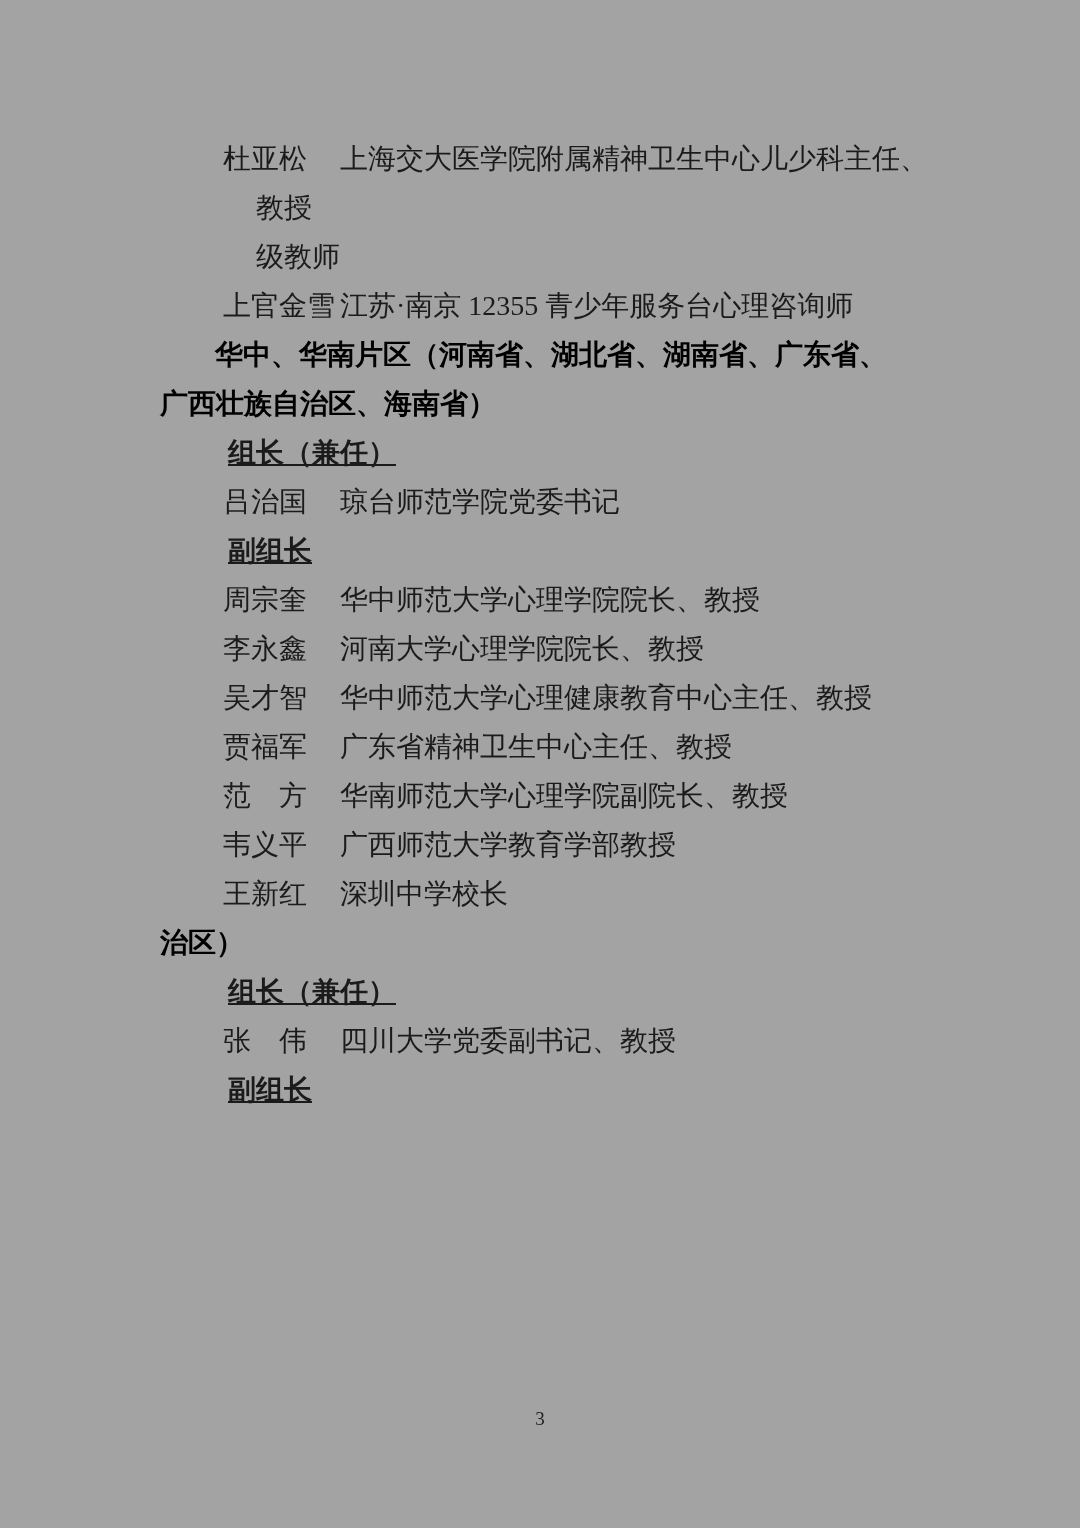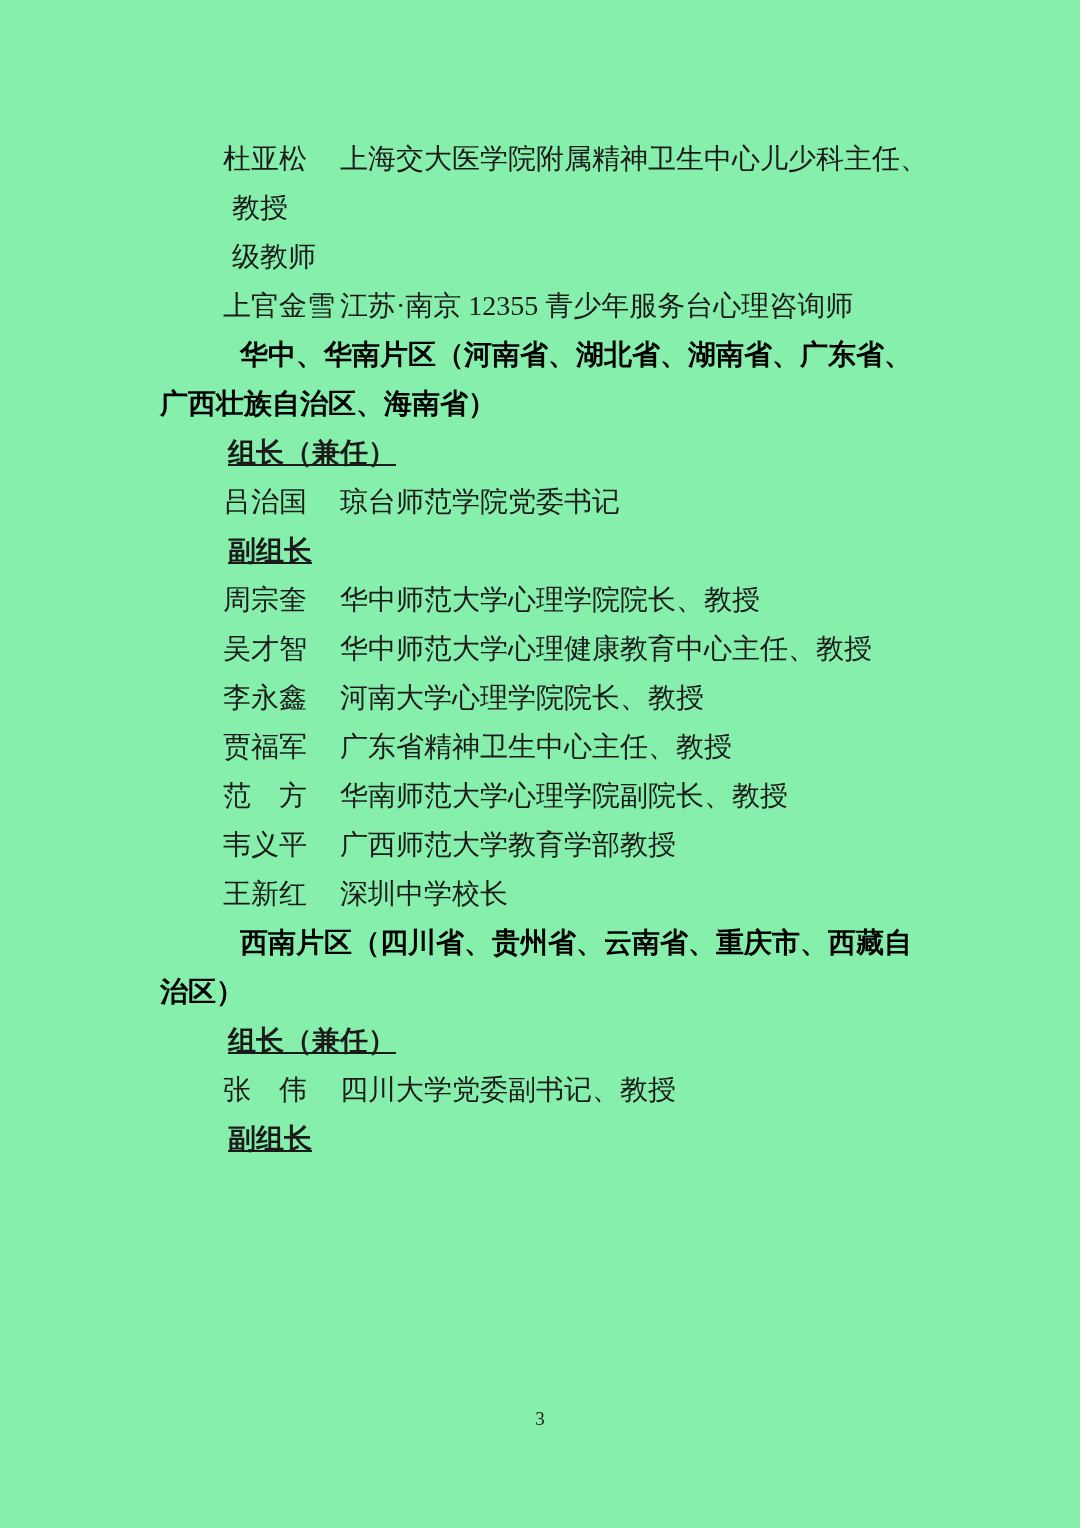--- a/index.html
+++ b/index.html
@@ -1,40 +1,40 @@
 <!DOCTYPE html>
 <html><head>
 <meta charset="utf-8">
 <style>
   html,body { margin:0; padding:0; background:#e8e8e8; }
   .page {
     position:relative;
     width:1080px; height:1528px;
-    background:#86efac;
+    background:#a3a3a3;
     overflow:hidden;
     font-family:"Liberation Serif", serif;
   }
   .content {
     position:absolute;
     left:160px; top:134px;
     width:760px;
     font-size:28px;
     line-height:49px;
     color:#1b1b1b;
   }
   .row { white-space:pre; height:49px; }
   .heading-line {
     font-family:"Liberation Sans", sans-serif;
     font-weight:700;
     color:#000000;
   }
-  .heading-first { margin-left:80px; }
+  .heading-first { margin-left:55px; }
   .entry-first { margin-left:63px; }
   .name { display:inline-block; width:117px; white-space:pre; }
-  .cont { margin-left:72px; }
+  .cont { margin-left:96px; }
   .label { margin-left:68px; font-weight:700;text-decoration:underline; }
   .page-number {
     position:absolute;
     top:1408px; left:0;
     width:1080px;
     text-align:center;
     font-size:19px;
     color:#222222;
     font-family:"Liberation Serif", serif;
   }
@@ -47,26 +47,25 @@
       <div class="row entry-first"><span class="name">杜亚松</span><span class="desc">上海交大医学院附属精神卫生中心儿少科主任、</span></div>
       <div class="row cont">教授</div>
       <div class="row cont">级教师</div>
       <div class="row entry-first"><span class="name">上官金雪</span><span class="desc">江苏·南京 12355 青少年服务台心理咨询师</span></div>
       <div class="row heading-line heading-first">华中、华南片区（河南省、湖北省、湖南省、广东省、</div>
       <div class="row heading-line">广西壮族自治区、海南省）</div>
       <div class="row label">组长（兼任）</div>
       <div class="row entry-first"><span class="name">吕治国</span><span class="desc">琼台师范学院党委书记</span></div>
       <div class="row label">副组长</div>
       <div class="row entry-first"><span class="name">周宗奎</span><span class="desc">华中师范大学心理学院院长、教授</span></div>
+      <div class="row entry-first"><span class="name">李永鑫</span><span class="desc">河南大学心理学院院长、教授</span></div>
       <div class="row entry-first"><span class="name">吴才智</span><span class="desc">华中师范大学心理健康教育中心主任、教授</span></div>
-      <div class="row entry-first"><span class="name">李永鑫</span><span class="desc">河南大学心理学院院长、教授</span></div>
       <div class="row entry-first"><span class="name">贾福军</span><span class="desc">广东省精神卫生中心主任、教授</span></div>
       <div class="row entry-first"><span class="name">范　方</span><span class="desc">华南师范大学心理学院副院长、教授</span></div>
       <div class="row entry-first"><span class="name">韦义平</span><span class="desc">广西师范大学教育学部教授</span></div>
       <div class="row entry-first"><span class="name">王新红</span><span class="desc">深圳中学校长</span></div>
-      <div class="row heading-line heading-first">西南片区（四川省、贵州省、云南省、重庆市、西藏自</div>
       <div class="row heading-line">治区）</div>
       <div class="row label">组长（兼任）</div>
       <div class="row entry-first"><span class="name">张　伟</span><span class="desc">四川大学党委副书记、教授</span></div>
       <div class="row label">副组长</div>
     </div>
   <div class="page-number">3</div>
 </div>
 
 </body></html>

